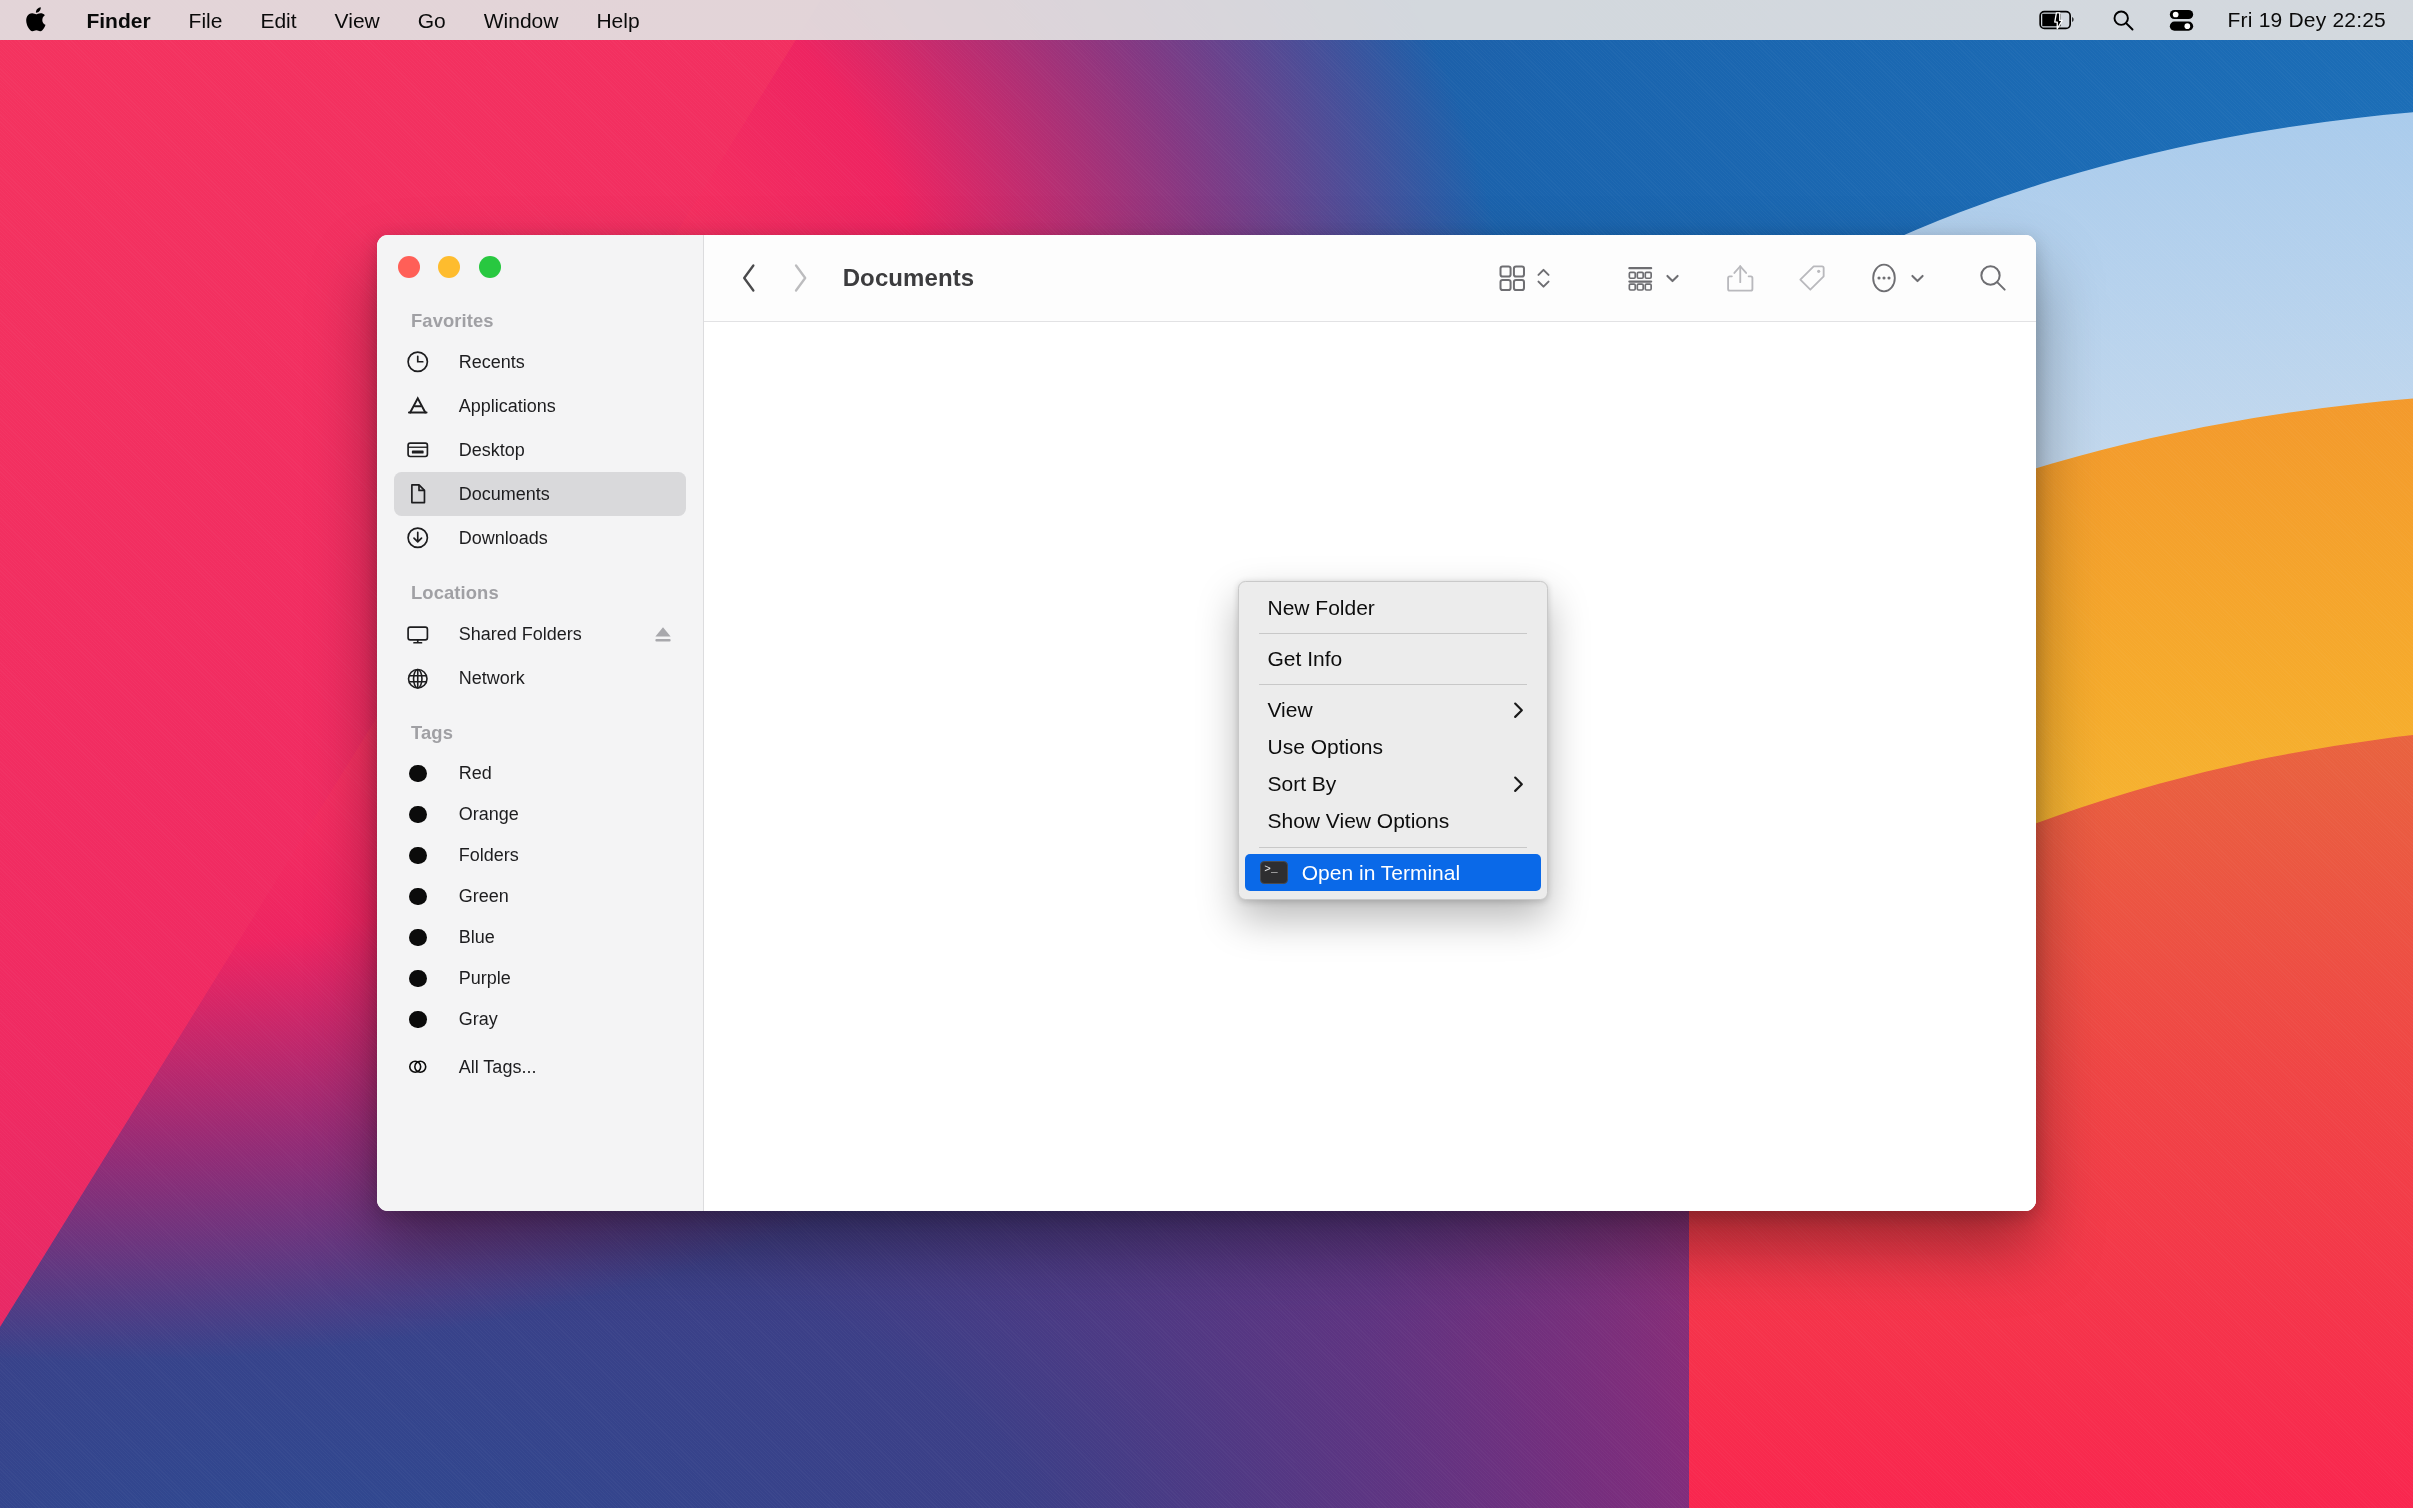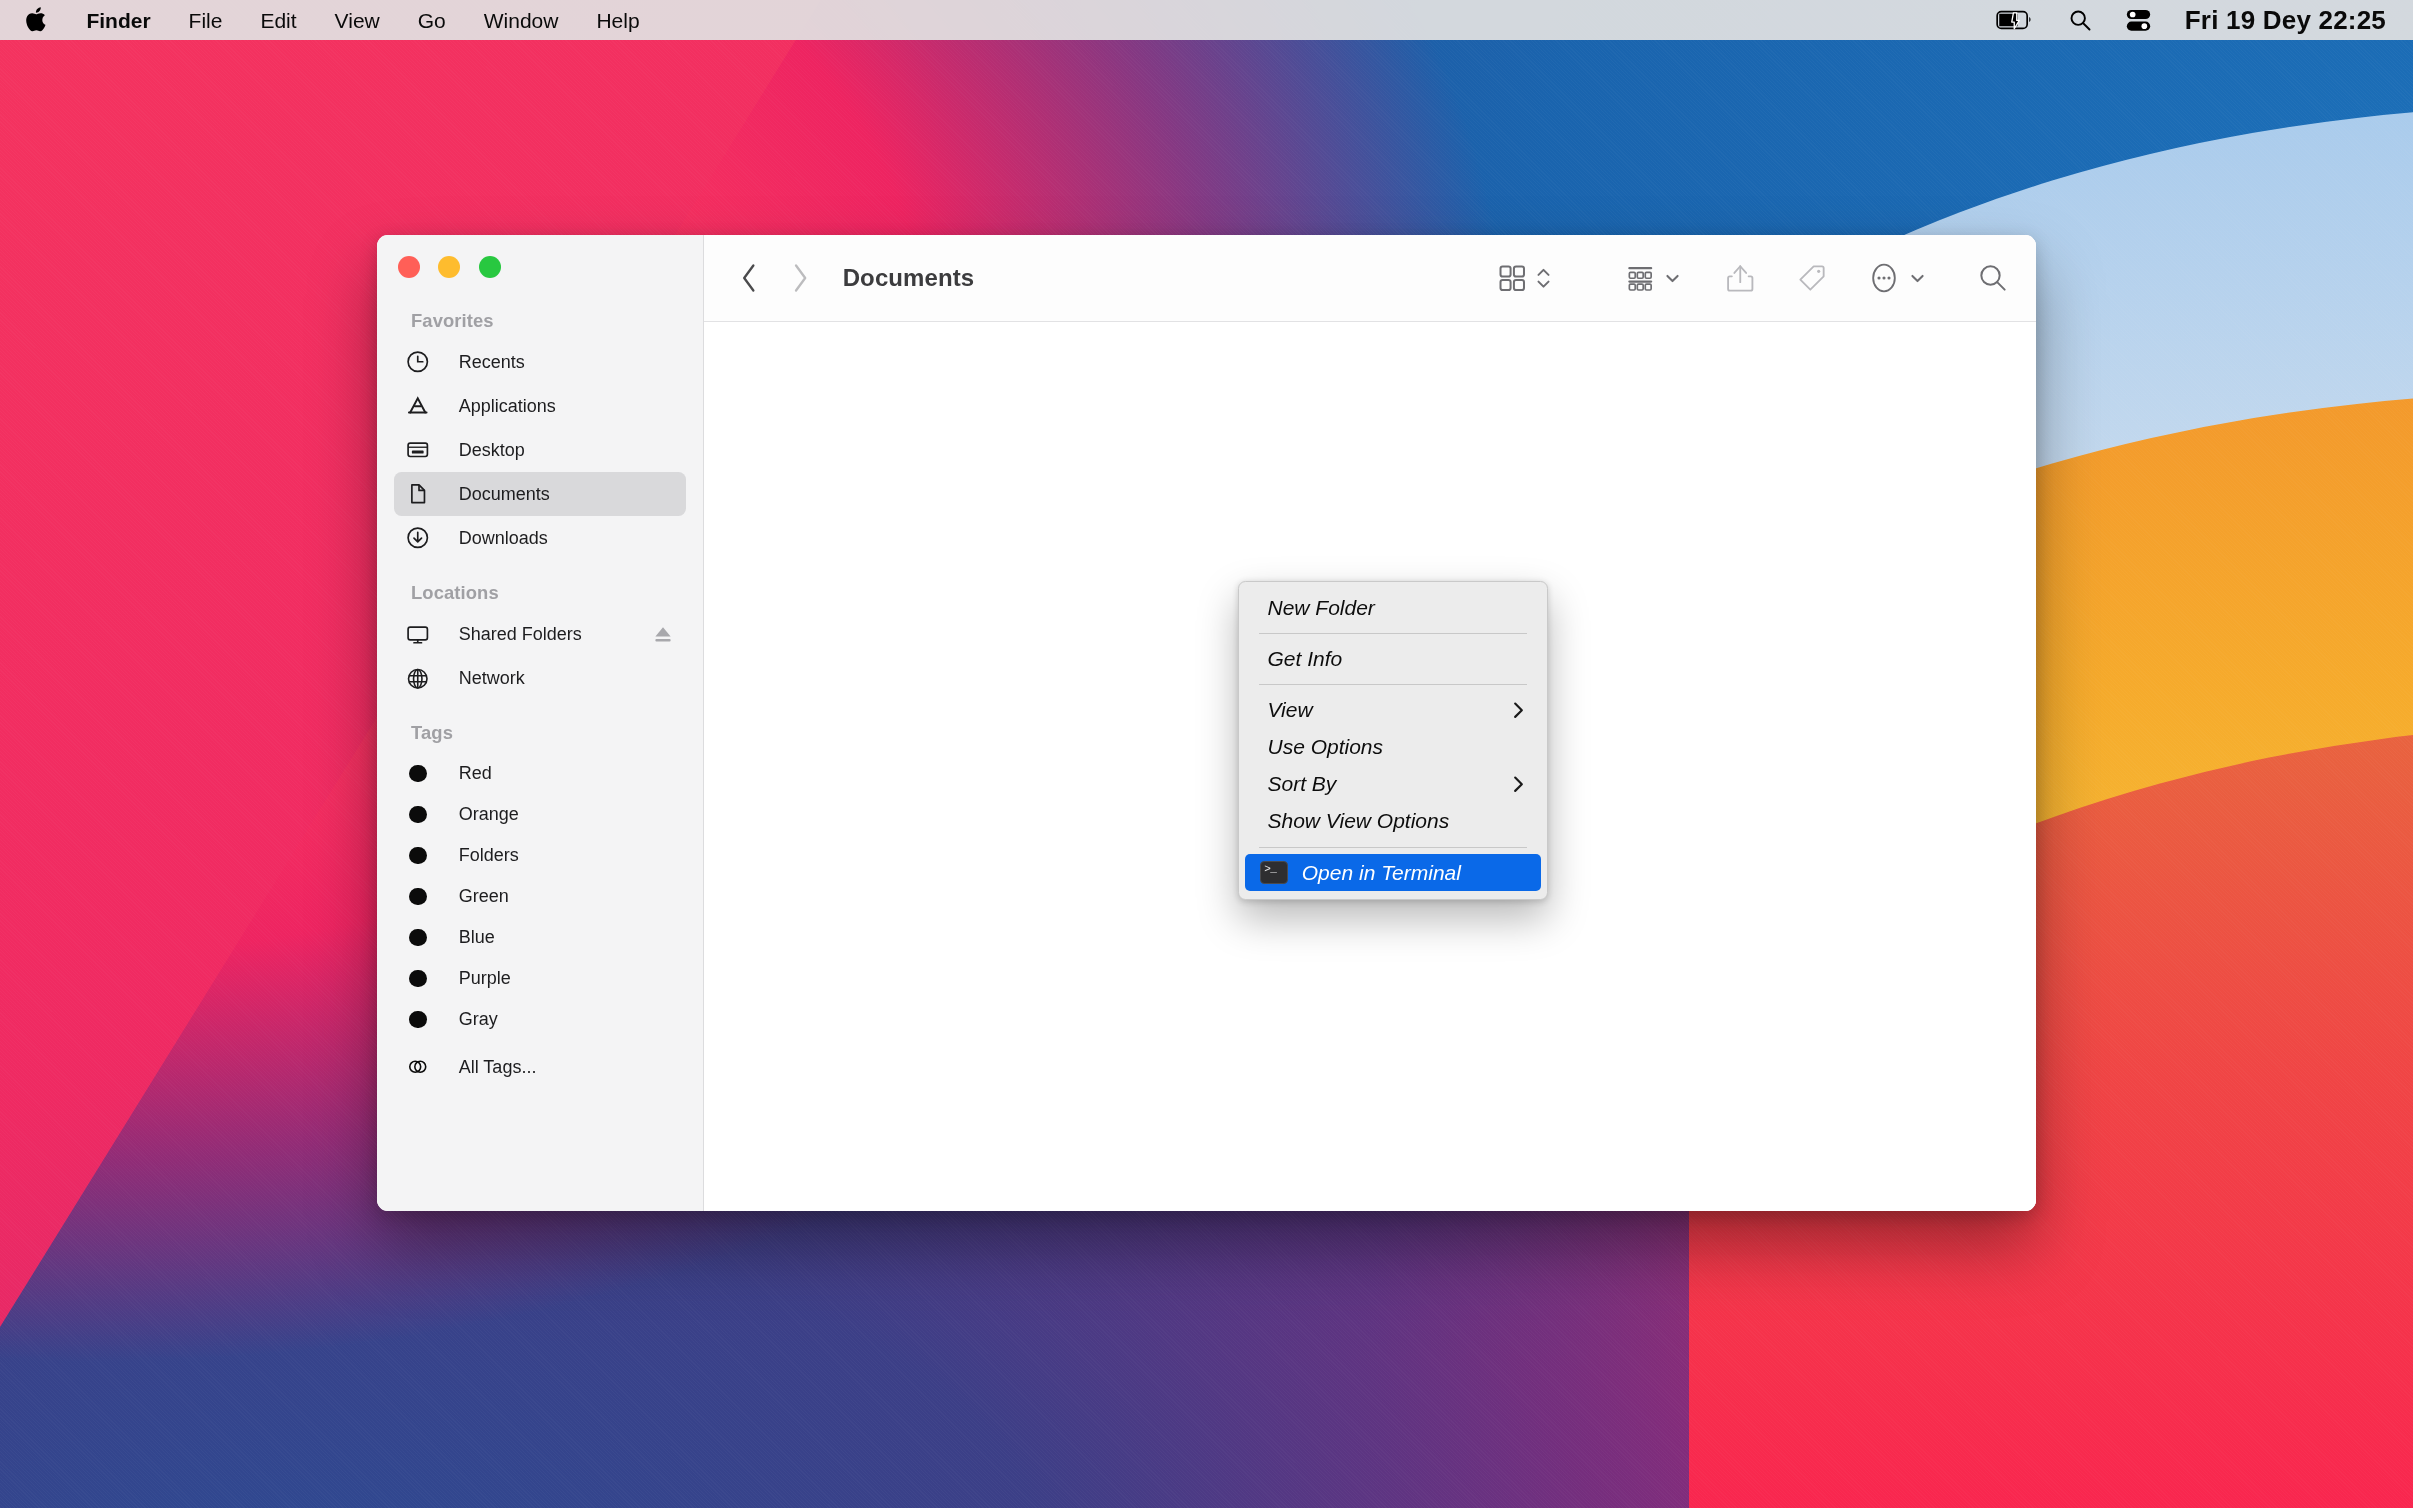--- a/index.html
+++ b/index.html
@@ -77,21 +77,21 @@
     z-index:50;
   }
   #menu-left { display:flex; align-items:center; gap:4px; }
   .menu-item { padding:0 17px; line-height:1; cursor:default; white-space:nowrap; }
   .menu-item.bold { font-weight:bold; }
   #apple-logo { padding:0 18.4px 0 0; display:flex; align-items:center; }
   #menu-right {
     margin-left:auto; display:flex; align-items:center; gap:34px;
     padding-right:5px;
   }
-  #clock { font-size:26px; letter-spacing:0.2px; white-space:nowrap;font-weight:bold; }
+  #clock { font-size:21px; letter-spacing:0.2px; white-space:nowrap; }
 
   
   #finder-window {
     position:absolute;
     left:377px; top:235px; width:1659px; height:976px;
     border-radius:11px;
     background:#ffffff;
     box-shadow:0 35px 67px rgba(0,0,0,.36), 0 5px 18.4px rgba(0,0,0,.18);
     overflow:hidden;
     display:flex;
@@ -153,21 +153,20 @@
   
   #context-menu {
     position:absolute;
     left:1238px; top:581px; width:310px;
     background:#ececec;
     border:0.8px solid #c9c9c9;
     border-radius:7.5px;
     box-shadow:0 18.4px 40px rgba(0,0,0,.28), 0 1.7px 6.7px rgba(0,0,0,.16);
     padding:7.5px 0 7.5px 0;
     z-index:60;
-    font-style:italic;
   }
   .ctx-item {
     height:37px; display:flex; align-items:center;
     padding:0 15px 0 22.6px;
     font-size:21px; color:#0d0d0d;
     margin:0 5.9px; border-radius:5px;
   }
   .ctx-item.highlight {
     background:#0a69e8; color:#fff;
     padding-left:15px; gap:13.4px;

